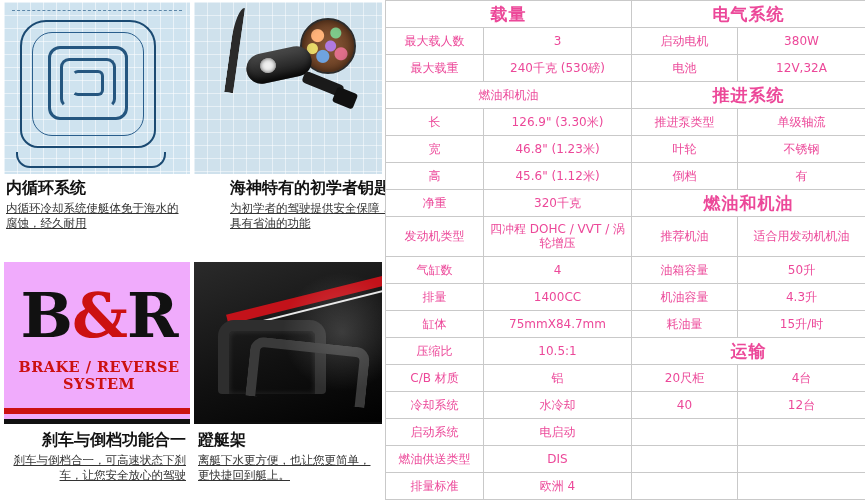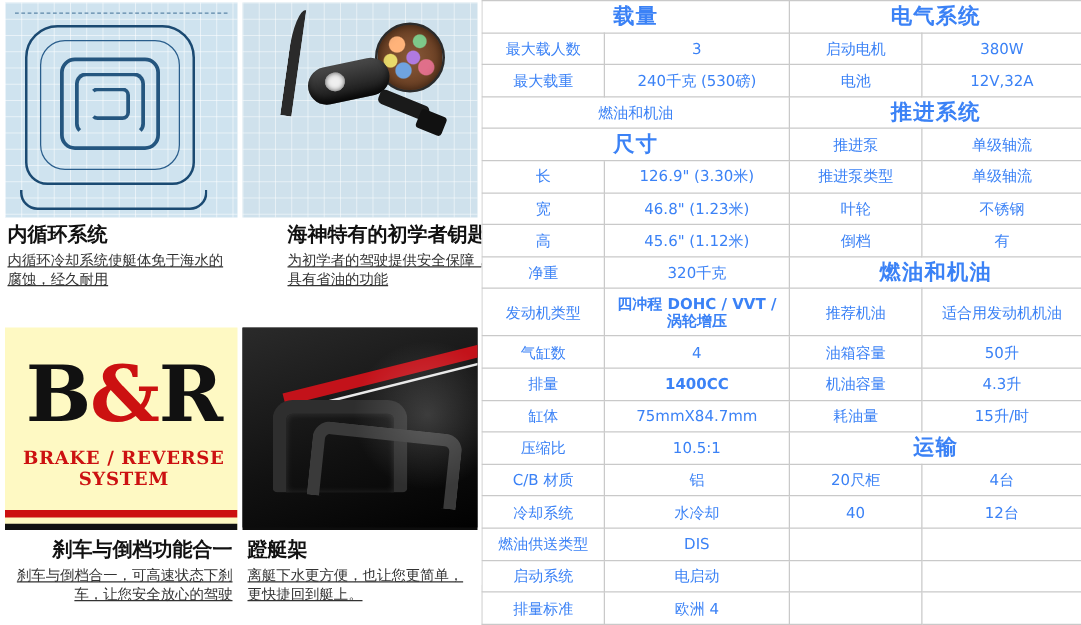--- a/index.html
+++ b/index.html
@@ -177,21 +177,21 @@
       radial-gradient(circle at 75% 65%, #e06f8a 0 6px, transparent 7px),
       radial-gradient(circle at 20% 55%, #e8d96a 0 5px, transparent 6px),
       radial-gradient(circle at 55% 50%, #b07ae0 0 5px, transparent 6px),
       radial-gradient(circle at 50% 50%, #8a5a3a, #5a3218);
     border: 2px solid #2b2b2b;
     box-shadow: inset 0 0 8px rgba(0,0,0,.5);
   }
 
   
   .brlogo {
-    background: #fef9c3;
+    background: #f0abfc;
     position: relative;
   }
   .br-text {
     position: absolute;
     left: 10px; top: 22px;
     width: 170px;
     text-align: center;
     font-family: "DejaVu Serif", "Liberation Serif", serif;
     font-weight: bold;
     font-size: 62px;
@@ -279,39 +279,39 @@
     background: #fff;
     padding: 0;
     overflow: hidden;
   }
   table.spec {
     width: 100%;
     height: 500px;
     border-collapse: collapse;
     table-layout: fixed;
     font-size: 12px;
-    color: #3b82f6;
+    color: #ec4899;
   }
   table.spec td {
     border: 1px solid #c9c9c9;
     padding: 1px 4px;
     text-align: center;
     vertical-align: middle;
     line-height: 14px;
     height: 21px;
   }
   td.section {
     font-size: 17px;
     font-weight: bold;
     letter-spacing: 1px;
     padding: 2px 0;
   }
   td.lbl { text-align: center; }
   td.val { text-align: center; }
-  td.bold { font-weight: bold; }
+  td.bold { font-weight: normal; }
   col.c1 { width: 98px; }
   col.c2 { width: 148px; }
   col.c3 { width: 106px; }
   col.c4 { width: 128px; }
 </style>
 </head>
 <body>
 
 <div id="page">
 
@@ -400,25 +400,20 @@
           <td class="lbl">最大载重</td>
           <td class="val">240千克 (530磅)</td>
           <td class="lbl">电池</td>
           <td class="val">12V,32A</td>
         </tr>
         <tr>
           <td class="val" colspan="2">燃油和机油</td>
           <td class="section" colspan="2">推进系统</td>
         </tr>
         <tr>
-          <td class="section" colspan="2">尺寸</td>
-          <td class="lbl">推进泵</td>
-          <td class="val">单级轴流</td>
-        </tr>
-        <tr>
           <td class="lbl">长</td>
           <td class="val">126.9" (3.30米)</td>
           <td class="lbl">推进泵类型</td>
           <td class="val">单级轴流</td>
         </tr>
         <tr>
           <td class="lbl">宽</td>
           <td class="val">46.8" (1.23米)</td>
           <td class="lbl">叶轮</td>
           <td class="val">不锈钢</td>
@@ -469,28 +464,28 @@
           <td class="lbl">20尺柜</td>
           <td class="val">4台</td>
         </tr>
         <tr>
           <td class="lbl">冷却系统</td>
           <td class="val">水冷却</td>
           <td class="lbl">40</td>
           <td class="val">12台</td>
         </tr>
         <tr>
+          <td class="lbl">启动系统</td>
+          <td class="val">电启动</td>
+          <td></td>
+          <td></td>
+        </tr>
+        <tr>
           <td class="lbl">燃油供送类型</td>
           <td class="val">DIS</td>
-          <td></td>
-          <td></td>
-        </tr>
-        <tr>
-          <td class="lbl">启动系统</td>
-          <td class="val">电启动</td>
           <td></td>
           <td></td>
         </tr>
         <tr>
           <td class="lbl">排量标准</td>
           <td class="val">欧洲 4</td>
           <td></td>
           <td></td>
         </tr>
       </tbody>

